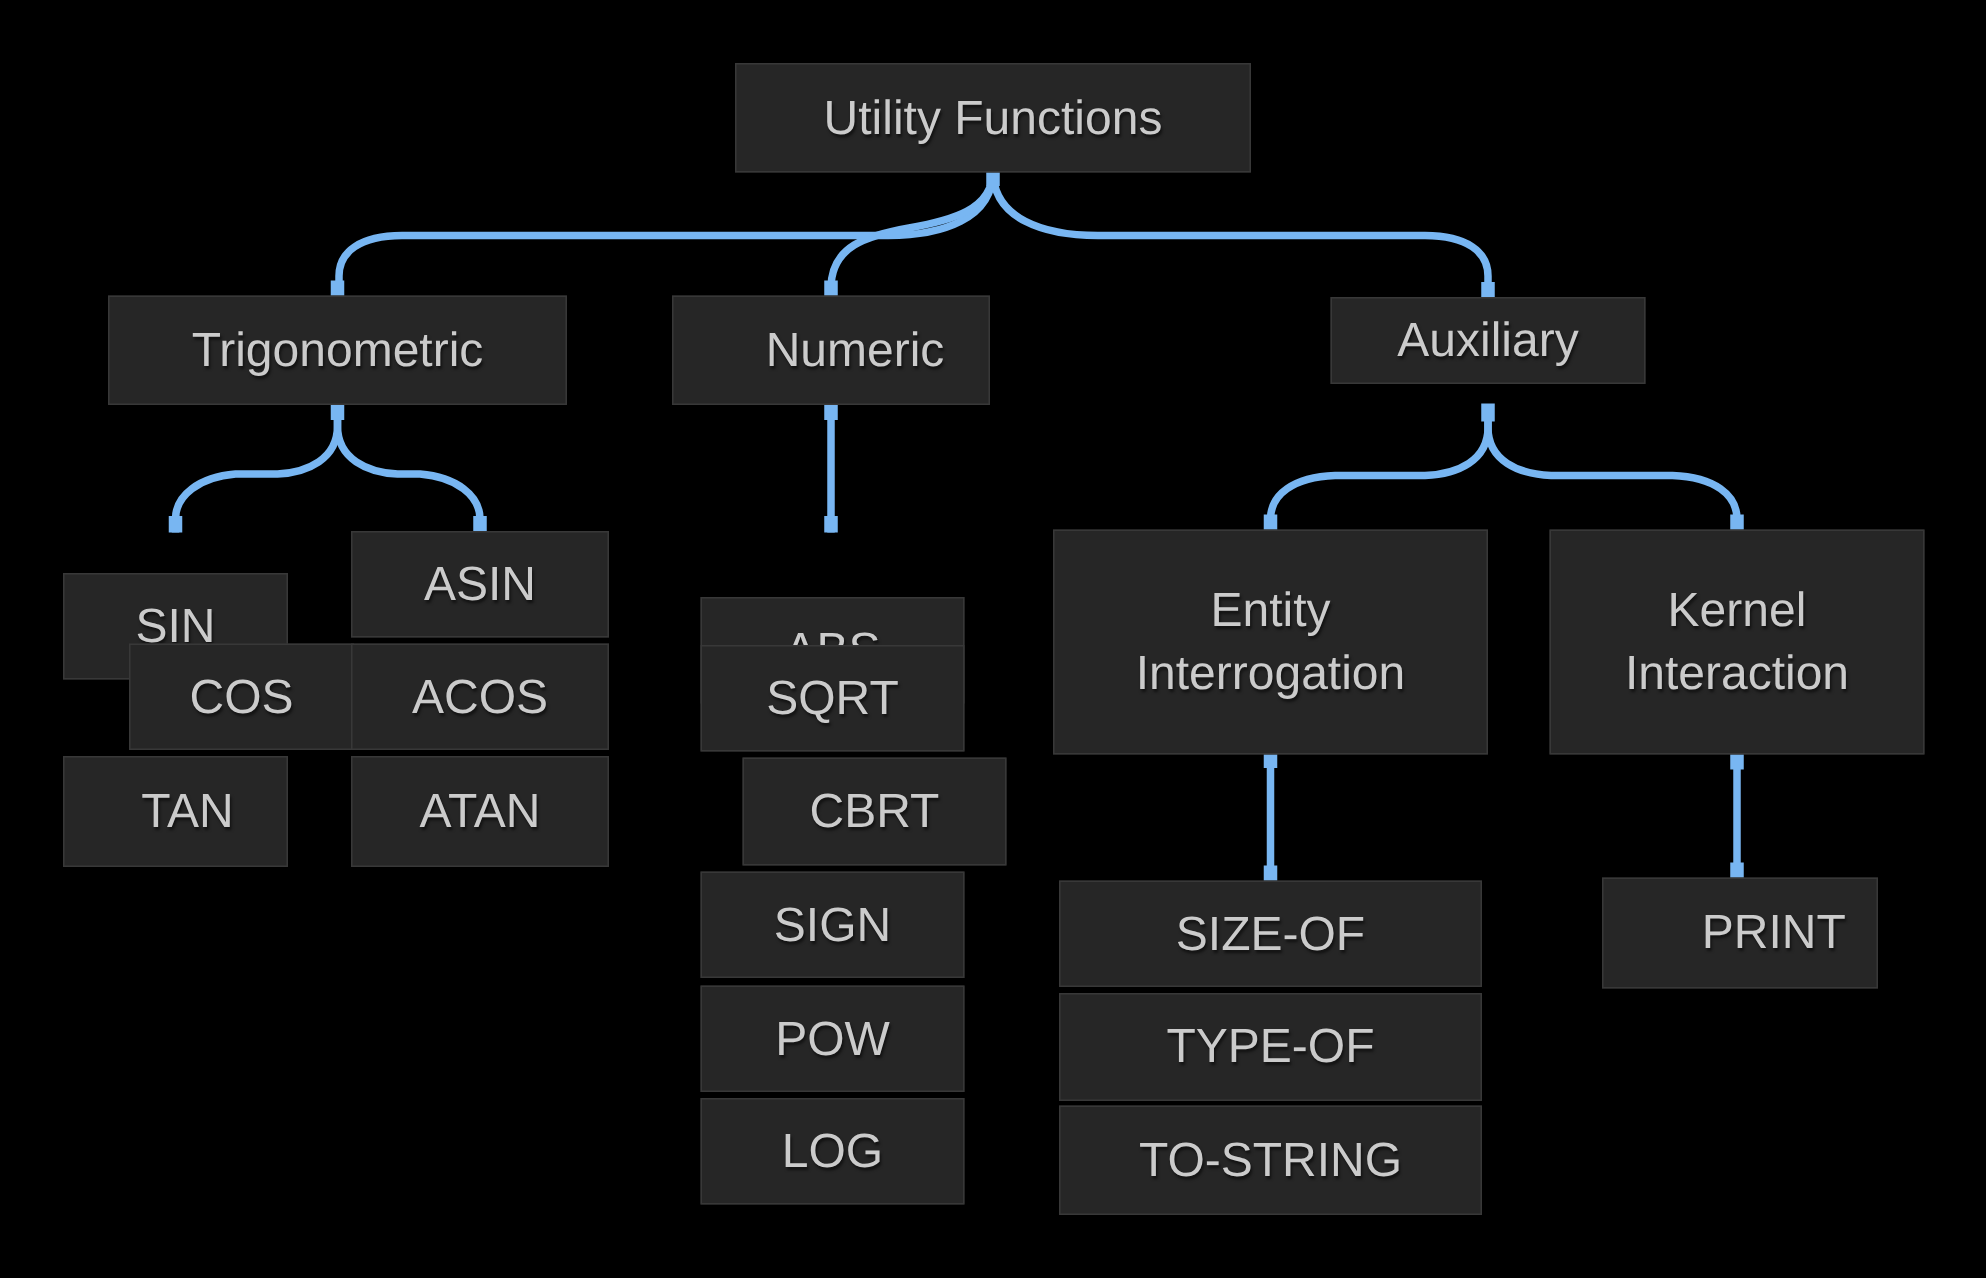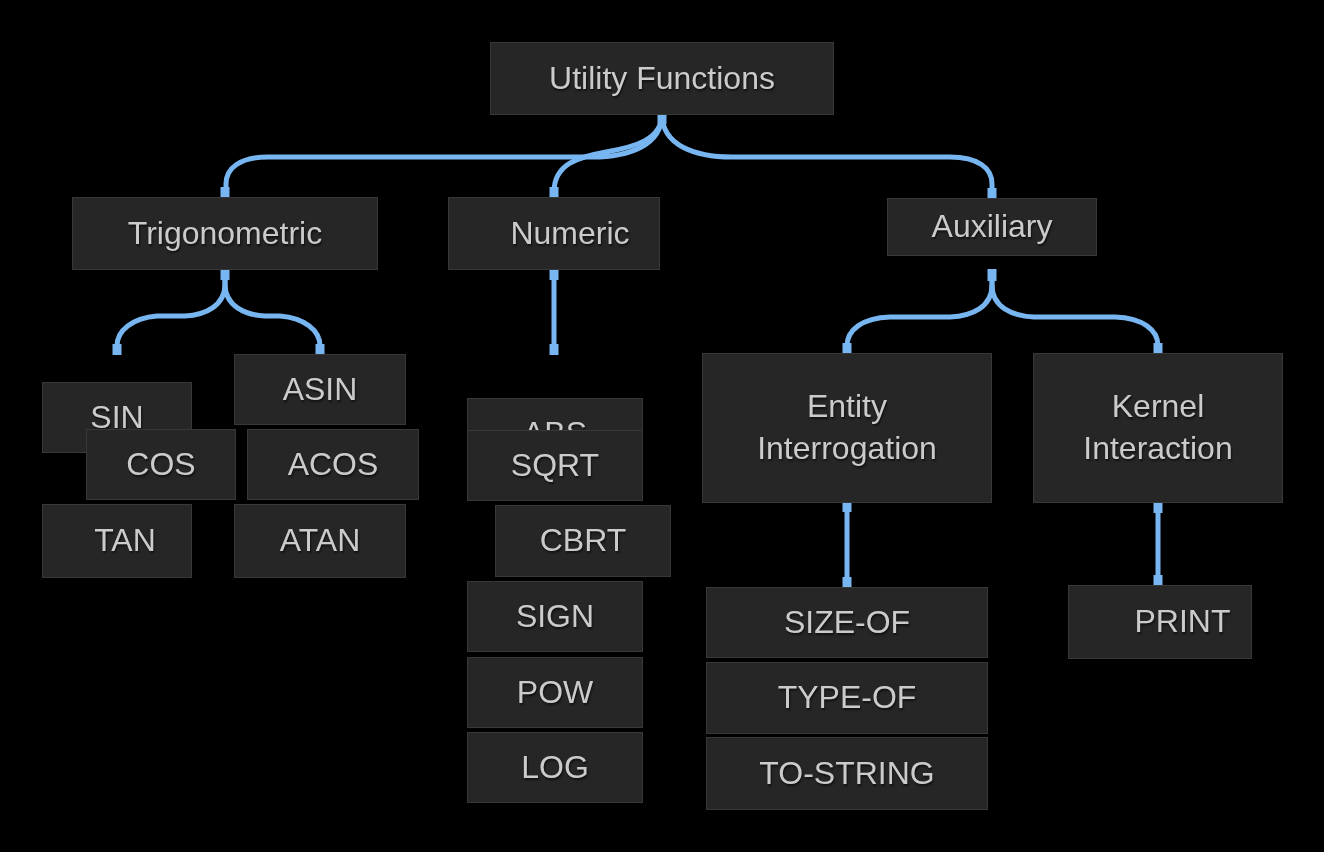--- a/index.html
+++ b/index.html
@@ -93,21 +93,21 @@
 
   <div class="node" style="left:72px; top:197px; width:306px; height:73px;">Trigonometric</div>
   <div class="node" style="left:448px; top:197px; width:212px; height:73px;padding-left:32px;">Numeric</div>
   <div class="node" style="left:887px; top:198px; width:210px; height:58px;">Auxiliary</div>
 
   <div class="node" style="left:42px; top:354px; width:150px; height:71px;margin-top:28px;">SIN</div>
   <div class="node" style="left:42px; top:429px; width:150px; height:71px;margin-left:44px;">COS</div>
   <div class="node" style="left:42px; top:504px; width:150px; height:74px;padding-left:16px;">TAN</div>
 
   <div class="node" style="left:234px; top:354px; width:172px; height:71px;">ASIN</div>
-  <div class="node" style="left:234px; top:429px; width:172px; height:71px;margin-left:13px;">ACOS</div>
+  <div class="node" style="left:234px; top:429px; width:172px; height:71px;">ACOS</div>
   <div class="node" style="left:234px; top:504px; width:172px; height:74px;">ATAN</div>
 
   <div class="node" style="left:467px; top:354px; width:176px; height:71px;margin-top:44px;">ABS</div>
   <div class="node" style="left:467px; top:430px; width:176px; height:71px;">SQRT</div>
   <div class="node" style="left:467px; top:505px; width:176px; height:72px;margin-left:28px;">CBRT</div>
   <div class="node" style="left:467px; top:581px; width:176px; height:71px;">SIGN</div>
   <div class="node" style="left:467px; top:657px; width:176px; height:71px;">POW</div>
   <div class="node" style="left:467px; top:732px; width:176px; height:71px;">LOG</div>
 
   <div class="node" style="left:702px; top:353px; width:290px; height:150px;">

